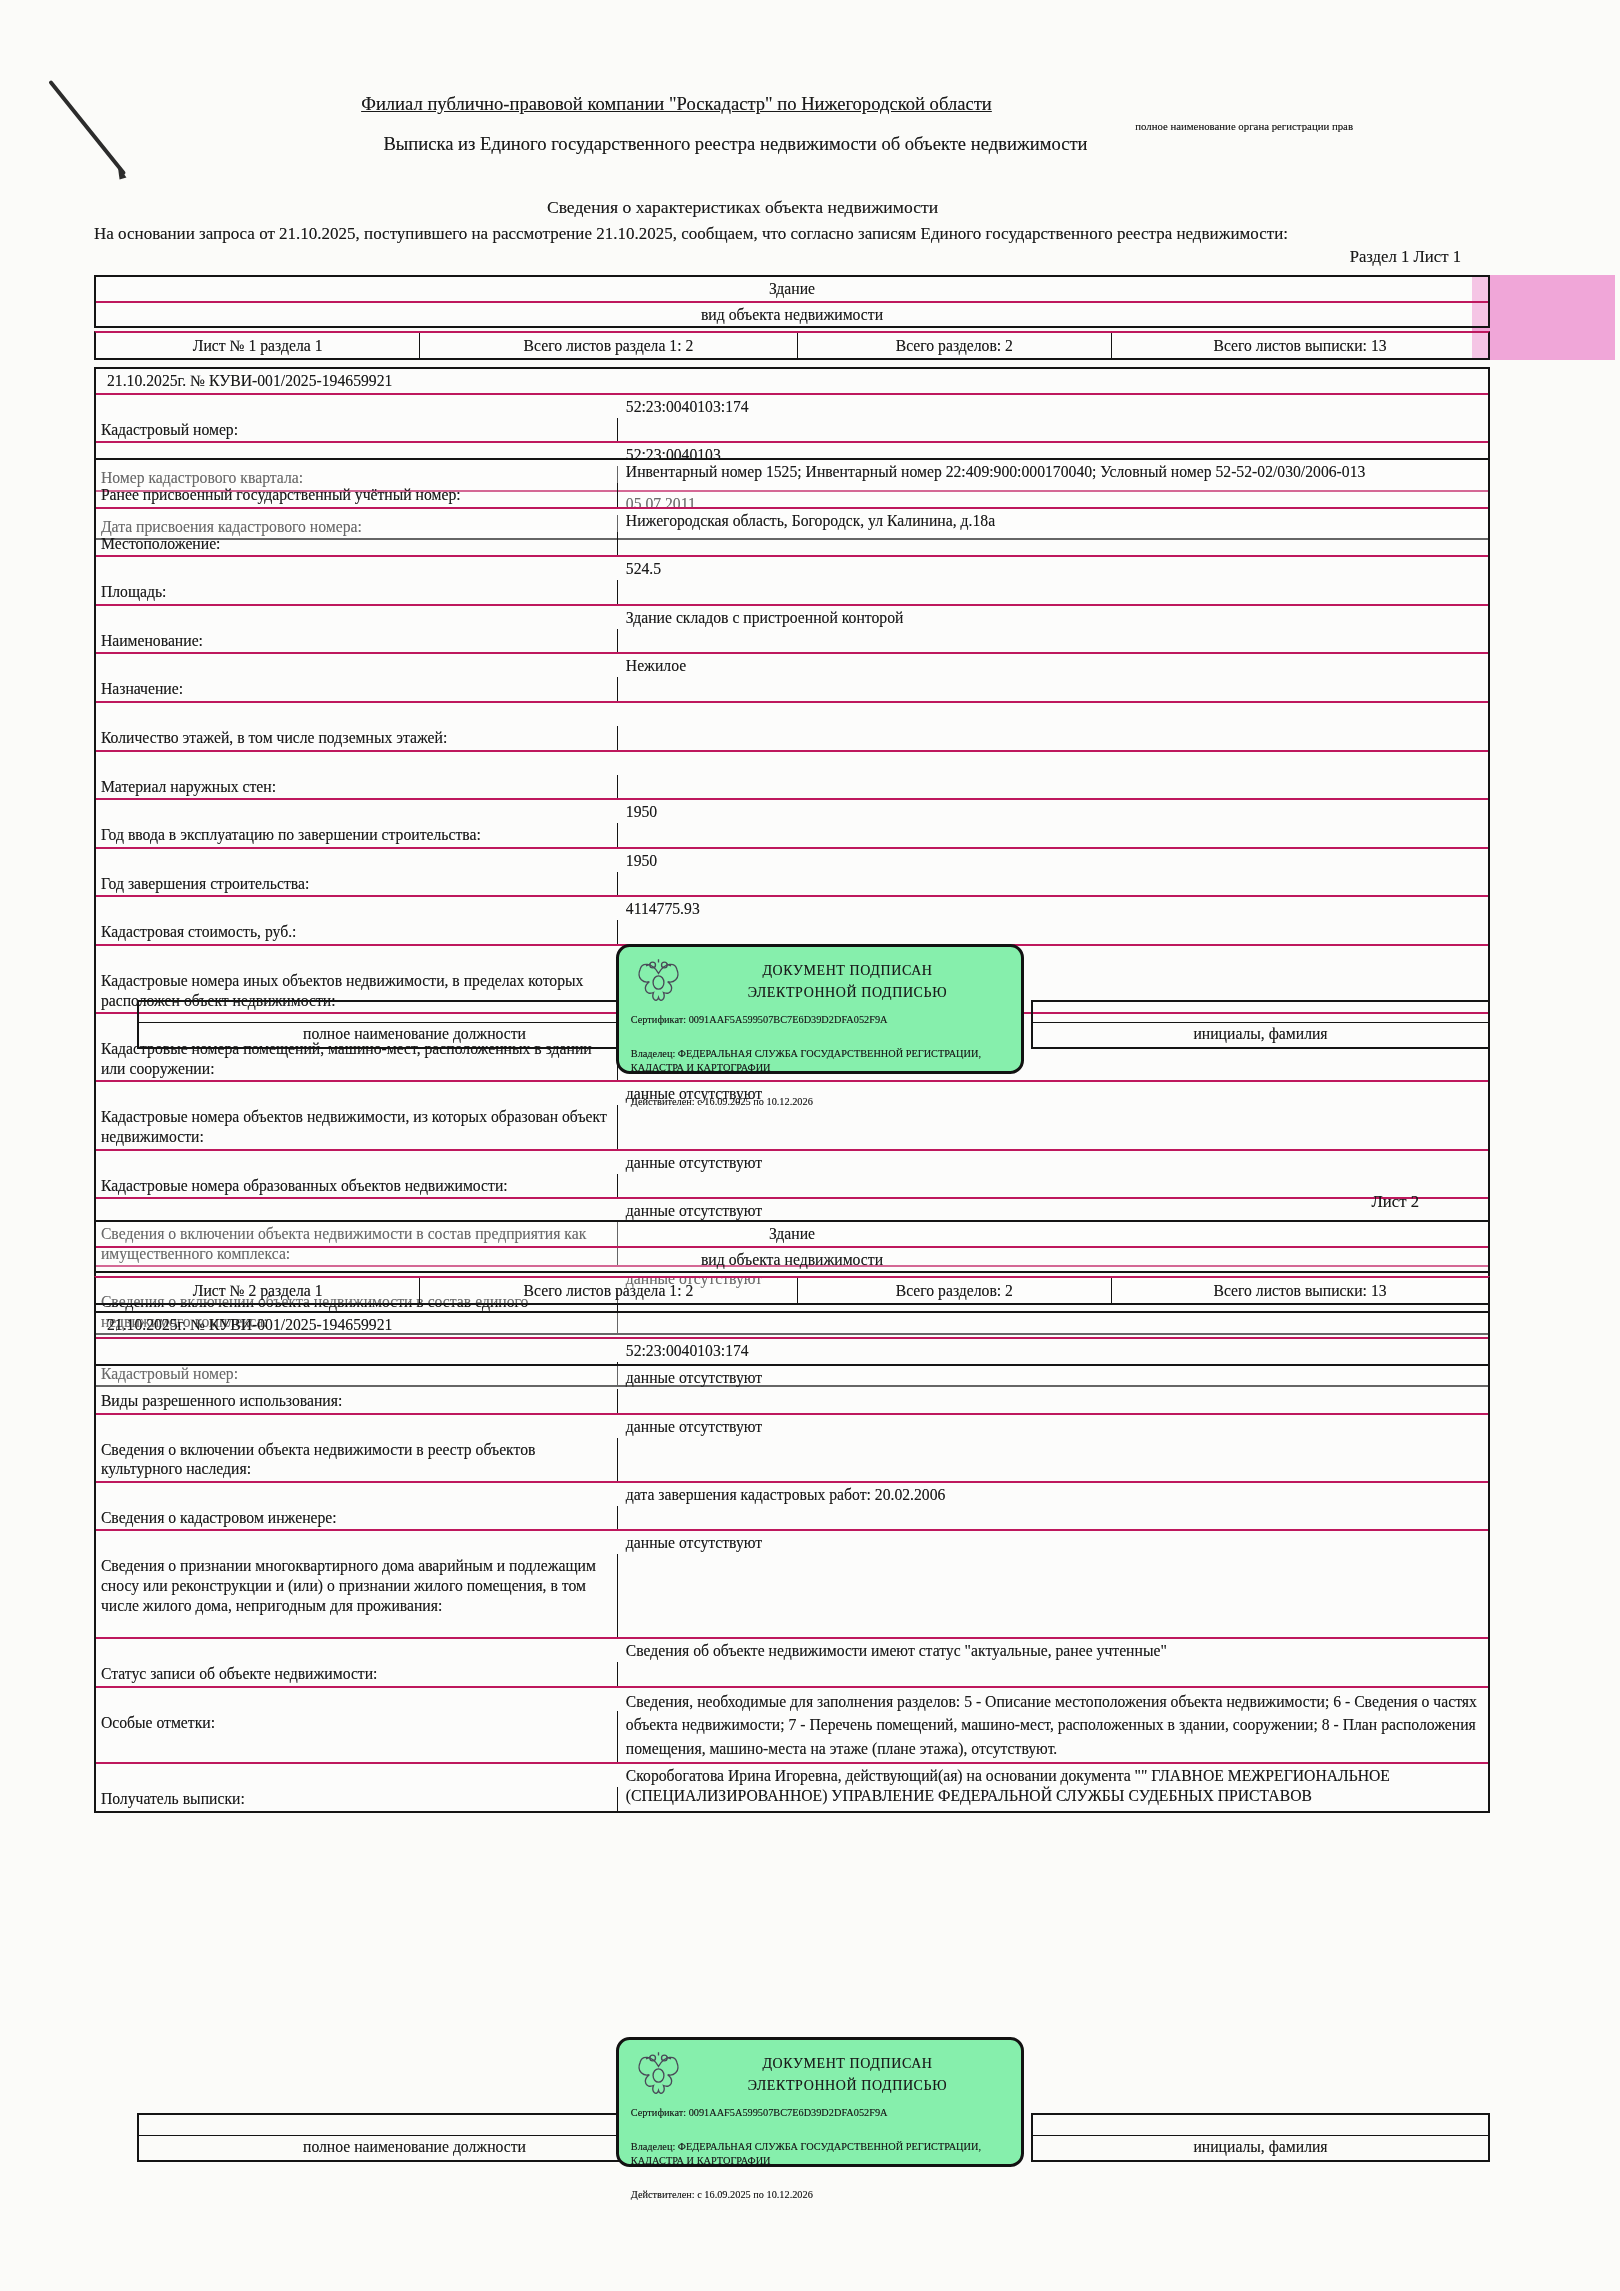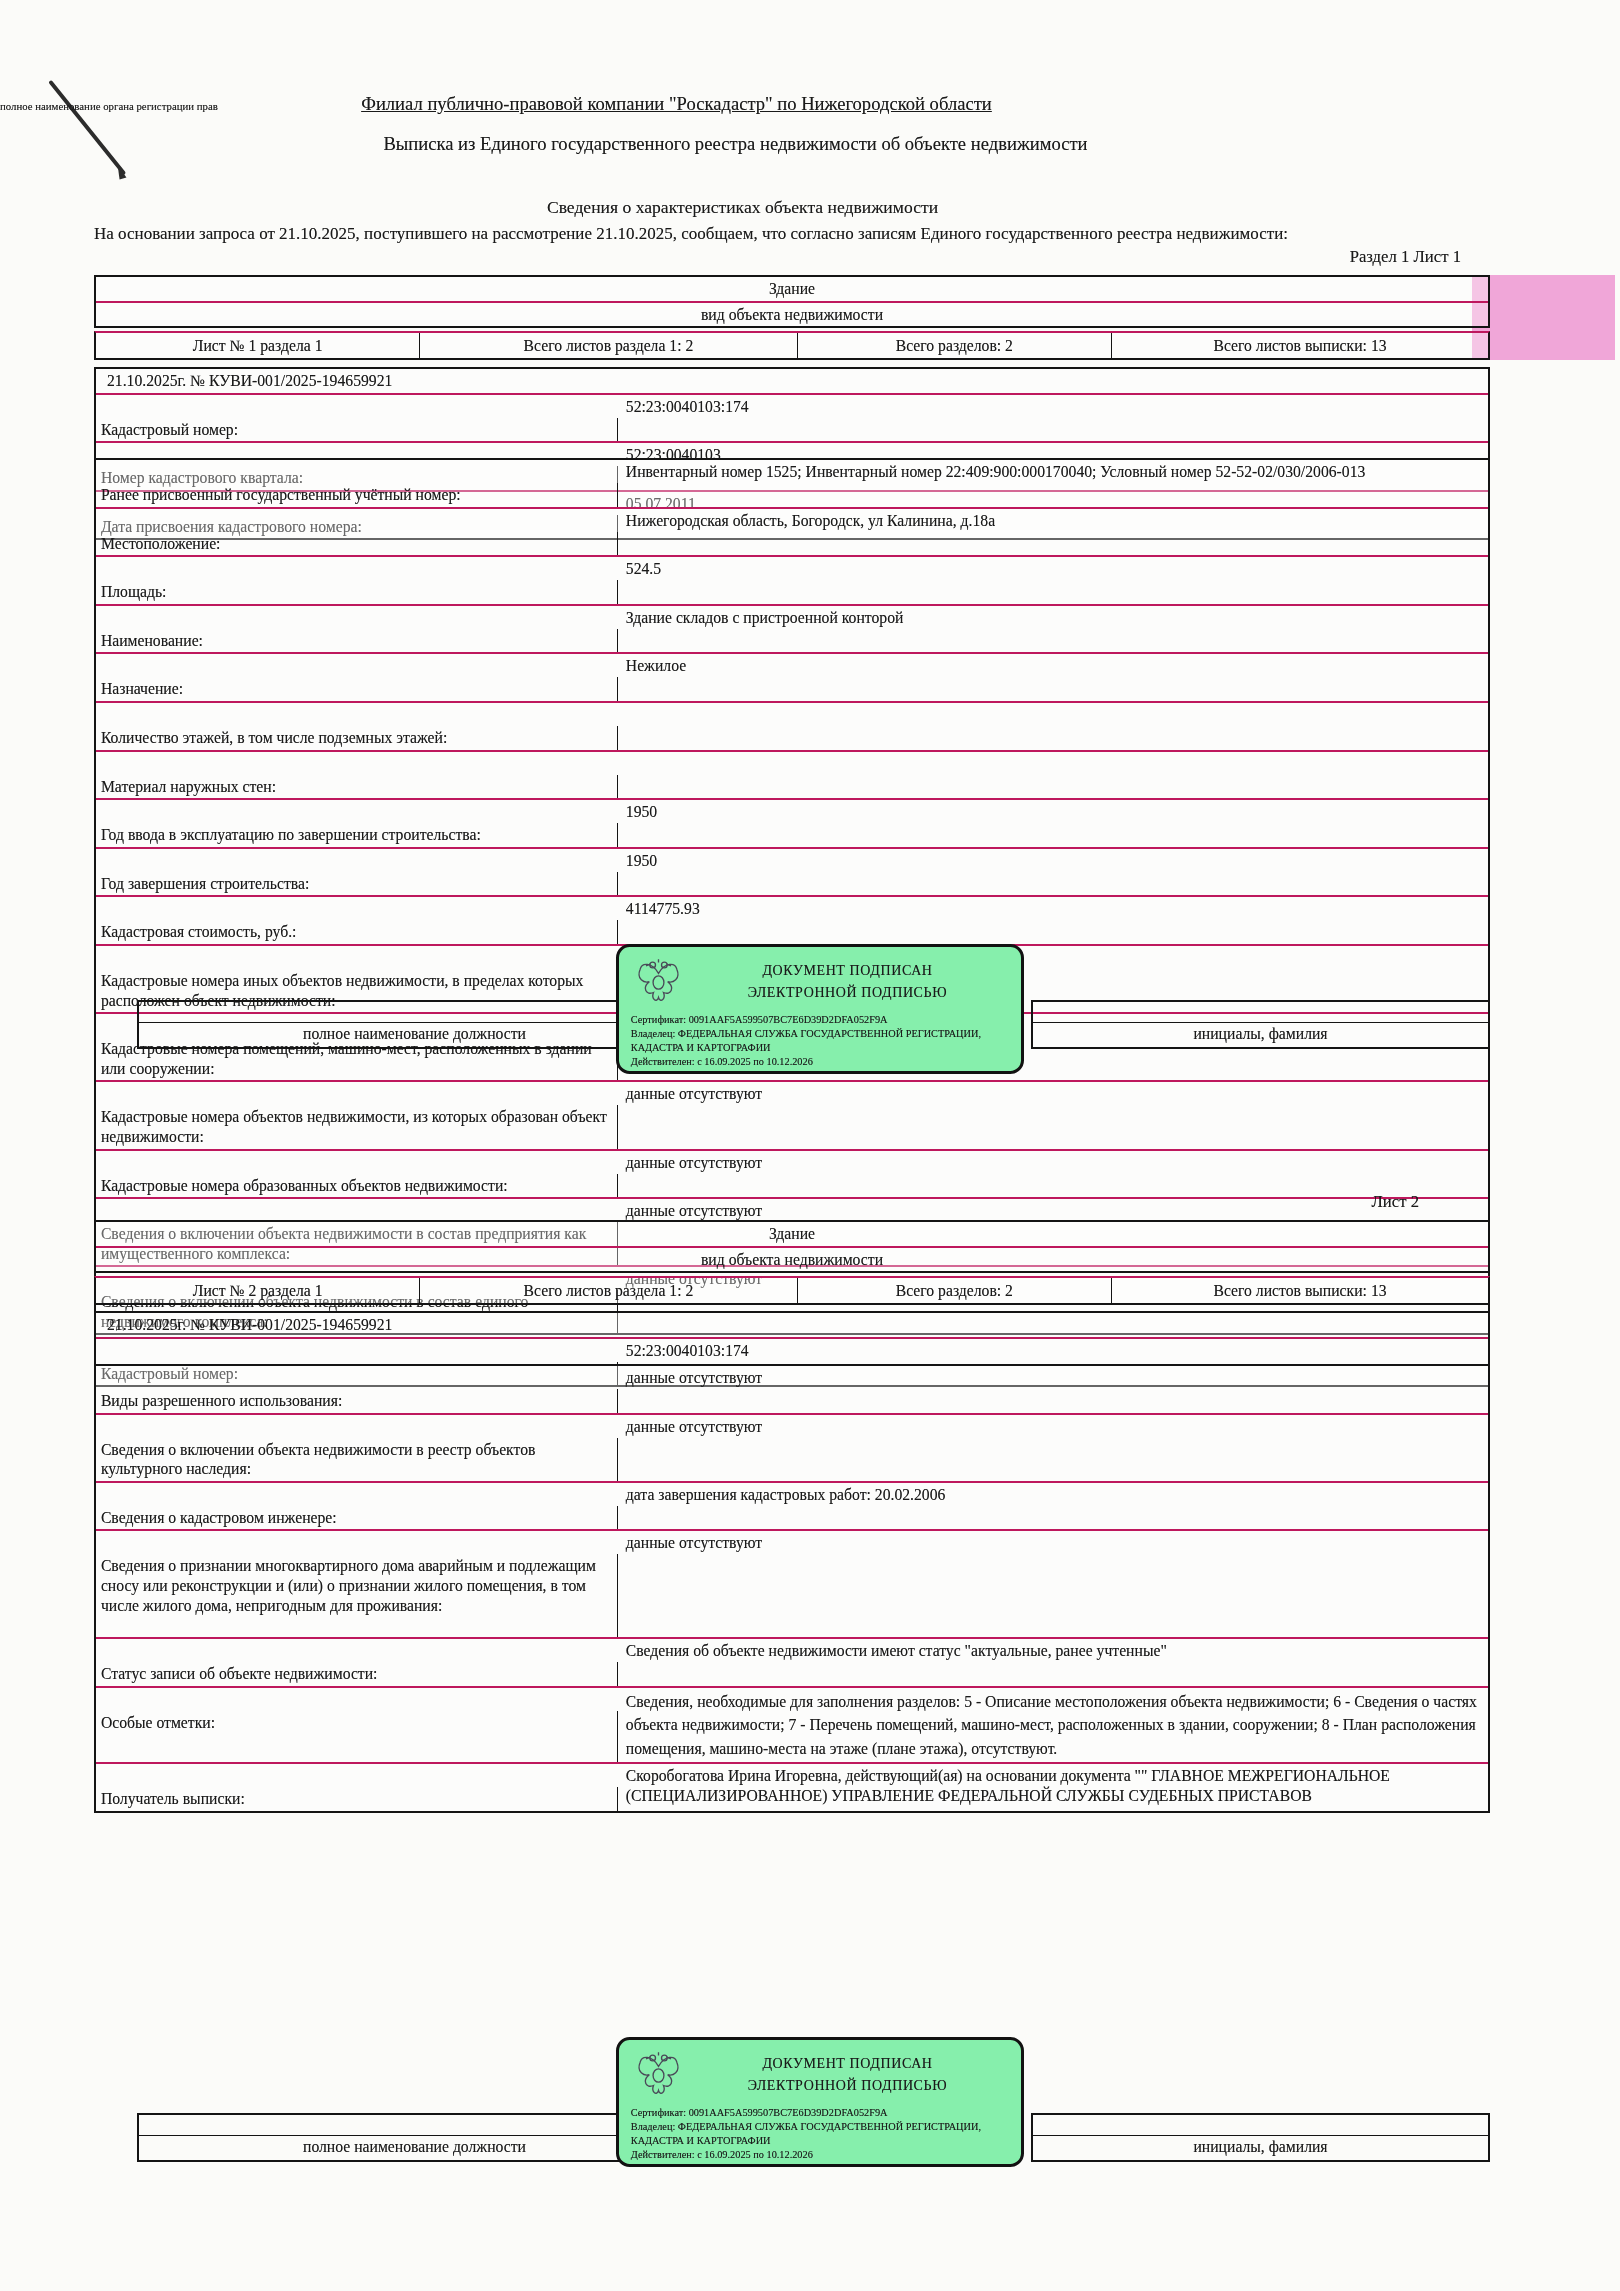--- a/index.html
+++ b/index.html
@@ -7,21 +7,21 @@
   .page {
     position:relative; width:1620px; height:2292px;
     background:var(--paper,#fbfbf9);
     font-family:"Liberation Serif","DejaVu Serif",serif;
     color:var(--ink,#1a1a1a);
     overflow:hidden;
     text-shadow:0 0 0.4px rgba(20,20,20,.45);
   }
   
   .org-name    { position:absolute; top:93px;  left:0; width:1353px; text-align:center; font-size:18.6px; text-decoration:underline; }
-  .org-caption { position:absolute; top:100px; left:0; width:1353px; text-align:left; font-size:10.8px; }
+  .org-caption { position:absolute; top:120px; left:0; width:1353px; text-align:right; font-size:10.8px; }
   .doc-title   { position:absolute; top:133px; left:59px; width:1353px; text-align:center; font-size:18.6px; }
   .section-title { position:absolute; top:197px; left:0; width:1485px; text-align:center; font-size:17.6px; }
   .request-line  { position:absolute; top:224px; left:94px; width:1416px; font-size:17px; }
   .razdel-label  { position:absolute; top:247px; left:94px; width:1396px; text-align:right; padding-right:29px; font-size:16.7px; }
   .list2-label   { position:absolute; top:1192px; left:94px; width:1396px; text-align:right; padding-right:71px; font-size:16.7px; }
   
   .pink-box { position:absolute; top:275px; left:1472px; width:143px; height:85px; background:var(--pink,#f0a6d8); }
   
   .pen-mark { position:absolute; top:0; left:0; }
   
@@ -39,21 +39,21 @@
   
   .sig-box { position:absolute; border:2px solid #141414; font-size:15.7px; }
   .sig-box .empty { height:20.6px; border-bottom:1.8px solid #141414; }
   .sig-box .cap { text-align:center; padding:2.9px 3.9px 3.9px; }
   
   .stamp { position:absolute; width:408px; height:130px; border:3.4px solid #121212; border-radius:13.7px;
            background:#86efac; padding:5.9px 11.8px 3.9px 11.8px; }
   .stamp-top { display:flex; align-items:flex-start; }
   .stamp-eagle { width:55px; flex:0 0 55px; padding-top:2px; }
   .stamp-titles { flex:1; text-align:center; font-size:14px; letter-spacing:0.6px; line-height:22.5px; padding-top:6.9px; }
-  .stamp-cert, .stamp-owner, .stamp-valid { font-size:10.3px; line-height:14px; }
+  .stamp-cert, .stamp-owner, .stamp-valid { font-size:10.3px; line-height:14px;margin-top:20px; }
   .stamp-cert { margin-top:2.9px; }
 </style>
 </head>
 <body>
 
 <div class="page">
 
   <svg class="pen-mark" width="196" height="216" viewBox="0 0 200 220">
     <path d="M52 84 L126 176" stroke="#2c2c2c" stroke-width="4" stroke-linecap="round" fill="none"></path>
     <path d="M120 168 L129 181 L122 183 Z" fill="#2c2c2c"></path>

